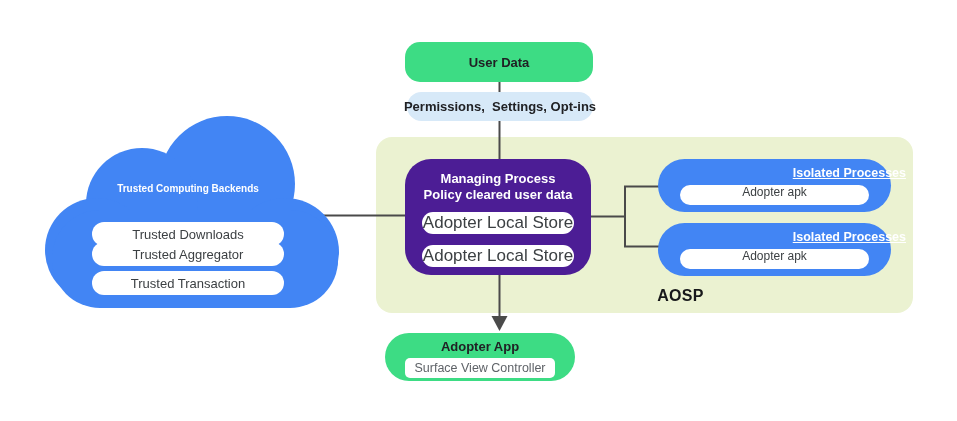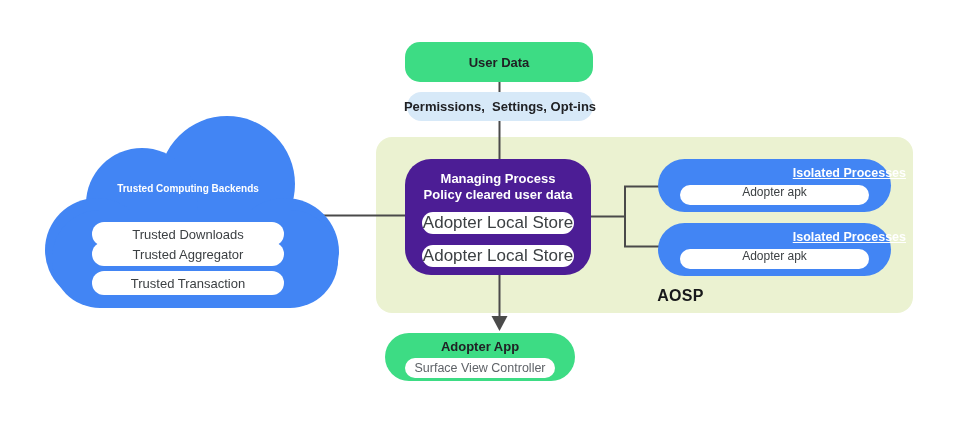--- a/index.html
+++ b/index.html
@@ -77,21 +77,21 @@
   .adopter{
     left:385px;top:333px;width:190px;height:48px;background:#3ddc84;
     border-radius:24px;z-index:3;
   }
   .adopter-title{
     position:absolute;left:0;top:6px;width:100%;text-align:center;
     font-size:13px;font-weight:700;color:#202124;
   }
   .adopter-pill{
     position:absolute;left:20px;top:25px;width:150px;height:20px;background:#ffffff;
-    border-radius:10px;display:flex;align-items:center;justify-content:center;
+    border-radius:5px;display:flex;align-items:center;justify-content:center;
     font-size:12.5px;color:#5f6368;
   }
 </style>
 </head>
 <body>
 
 <div class="canvas">
 
   <div class="abs aosp-box">
     <div class="aosp-label">AOSP</div>

